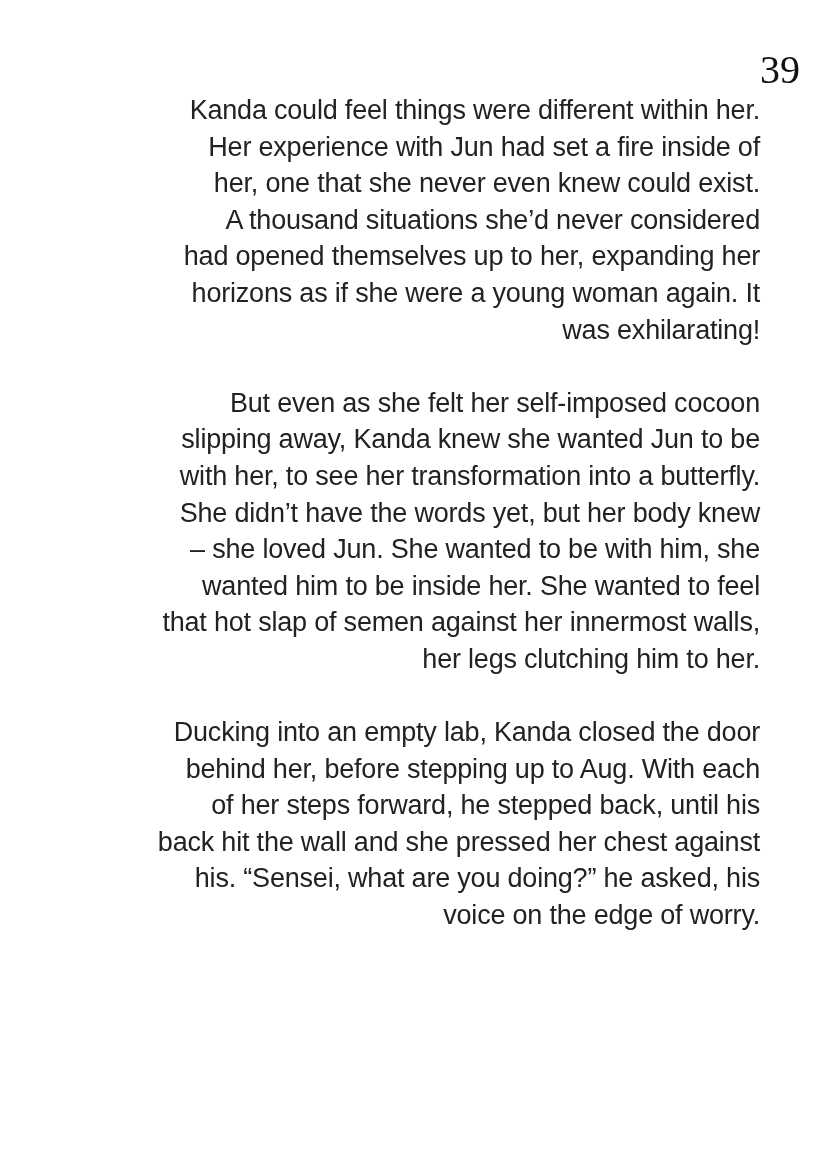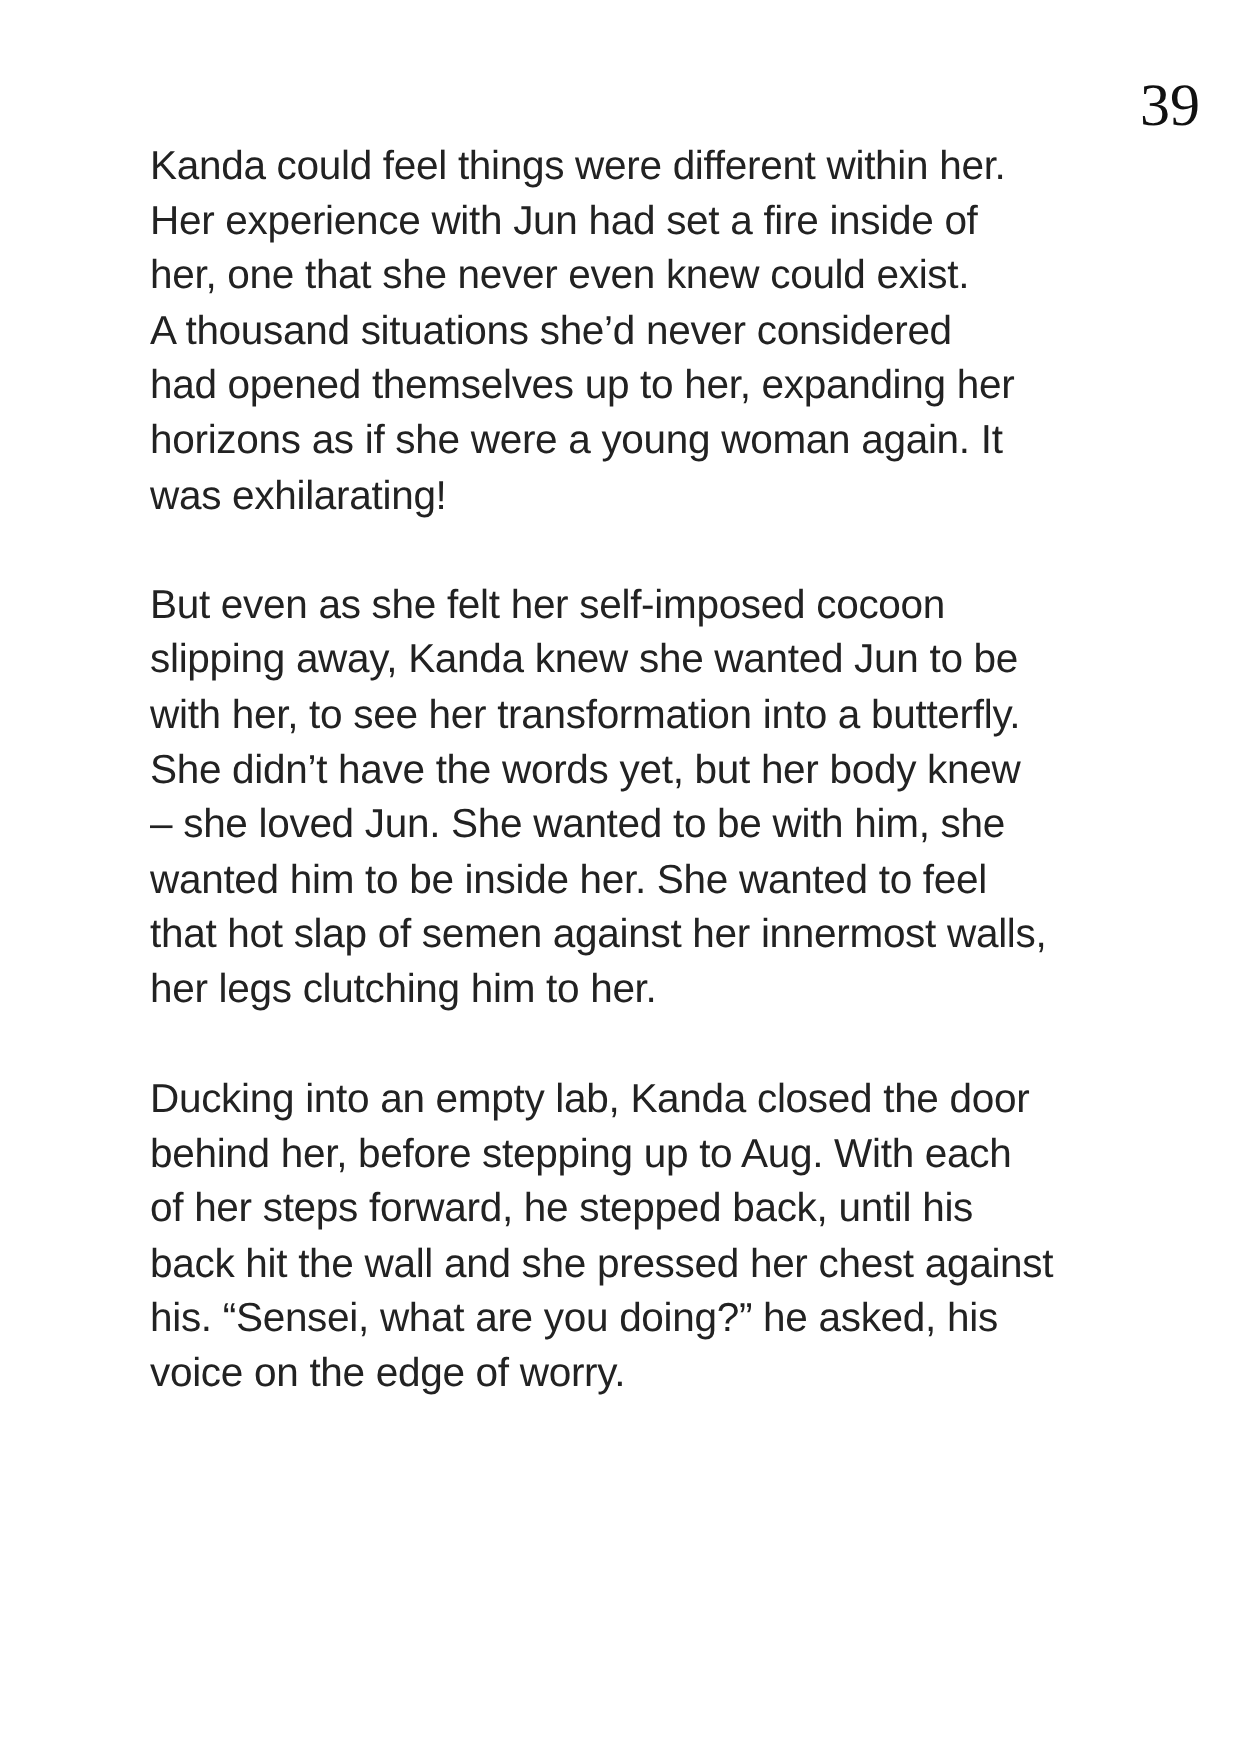--- a/index.html
+++ b/index.html
@@ -32,20 +32,21 @@
     width: 660px;
     color: #222222;
     font-size: 27px;
     line-height: 36.6px;
     letter-spacing: -0.2px;
     font-weight: 400;
   }
   .text-block p {
     margin: 0 0 36.6px 0;
     white-space: pre-line;
+    text-align: right;
   }
 </style>
 </head>
 <body>
 
 <div class="page">
   <div class="page-number">39</div>
 
   <div class="text-block">
     <p>Kanda could feel things were different within her.

